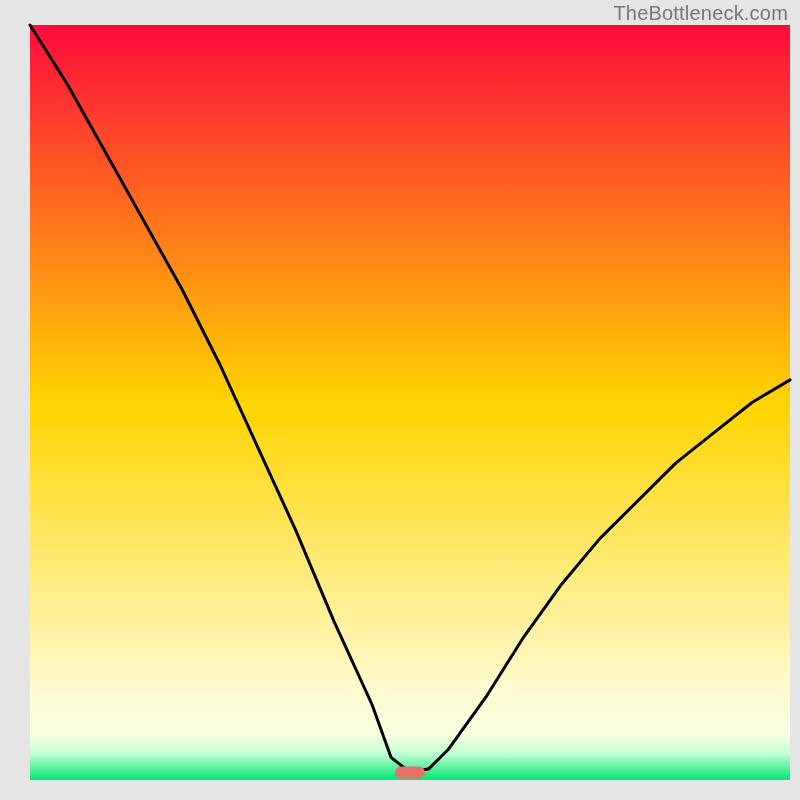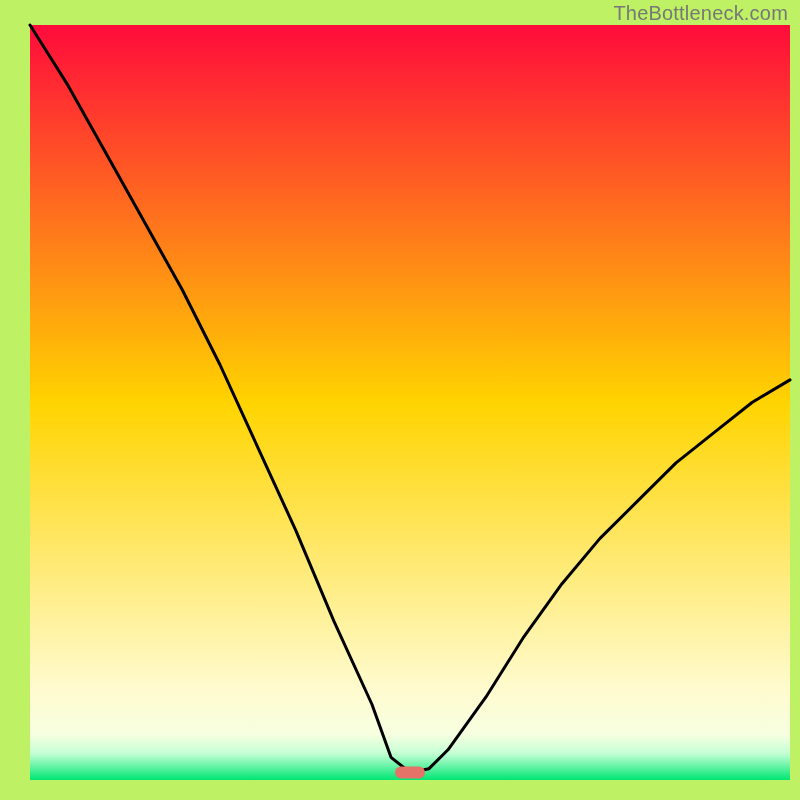--- a/index.html
+++ b/index.html
@@ -7,21 +7,21 @@
     padding: 0;
     width: 800px;
     height: 800px;
     background: #000;
     overflow: hidden;
   }
   .wrap {
     position: relative;
     width: 800px;
     height: 800px;
-    background: #bef264;
+    background: #e5e5e5;
   }
   svg {
     display: block;
   }
   .watermark {
     position: absolute;
     top: 2px;
     right: 12px;
     font-family: Arial, Helvetica, sans-serif;
     font-size: 20px;

